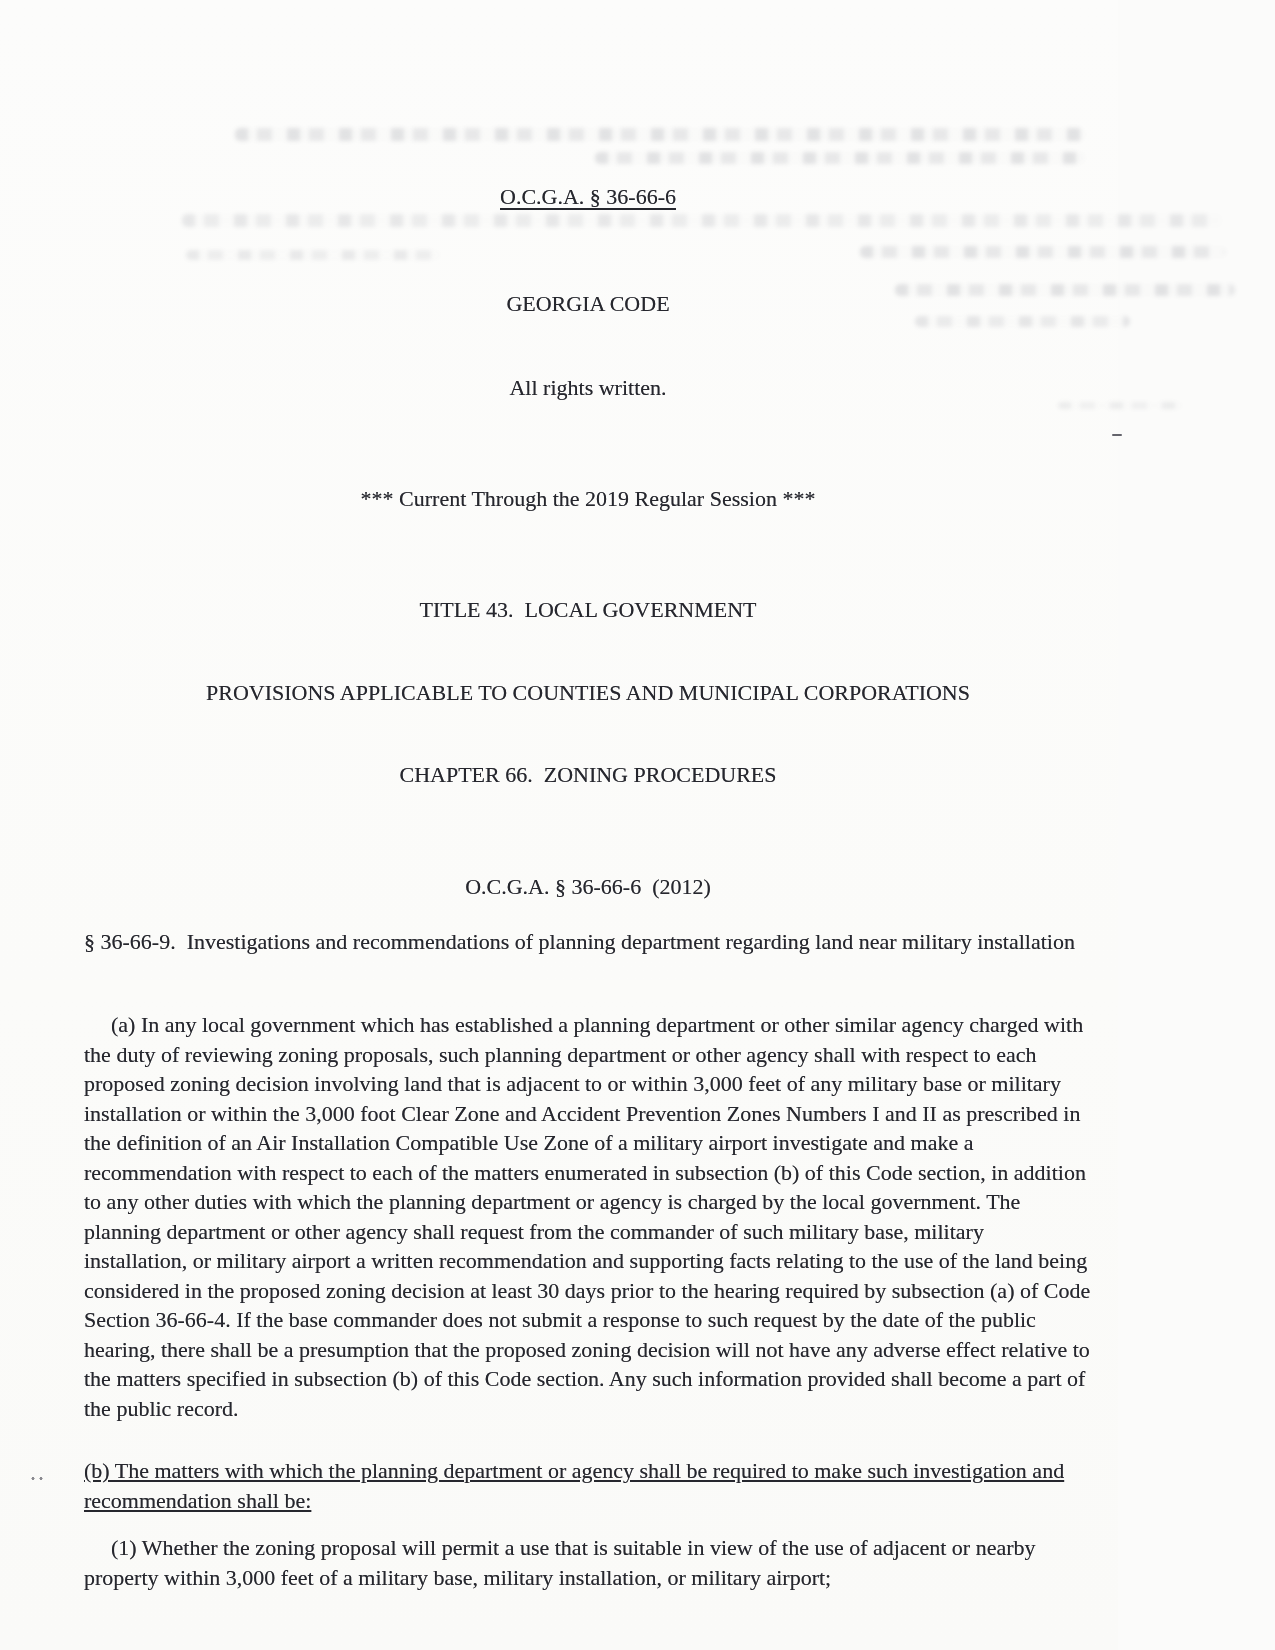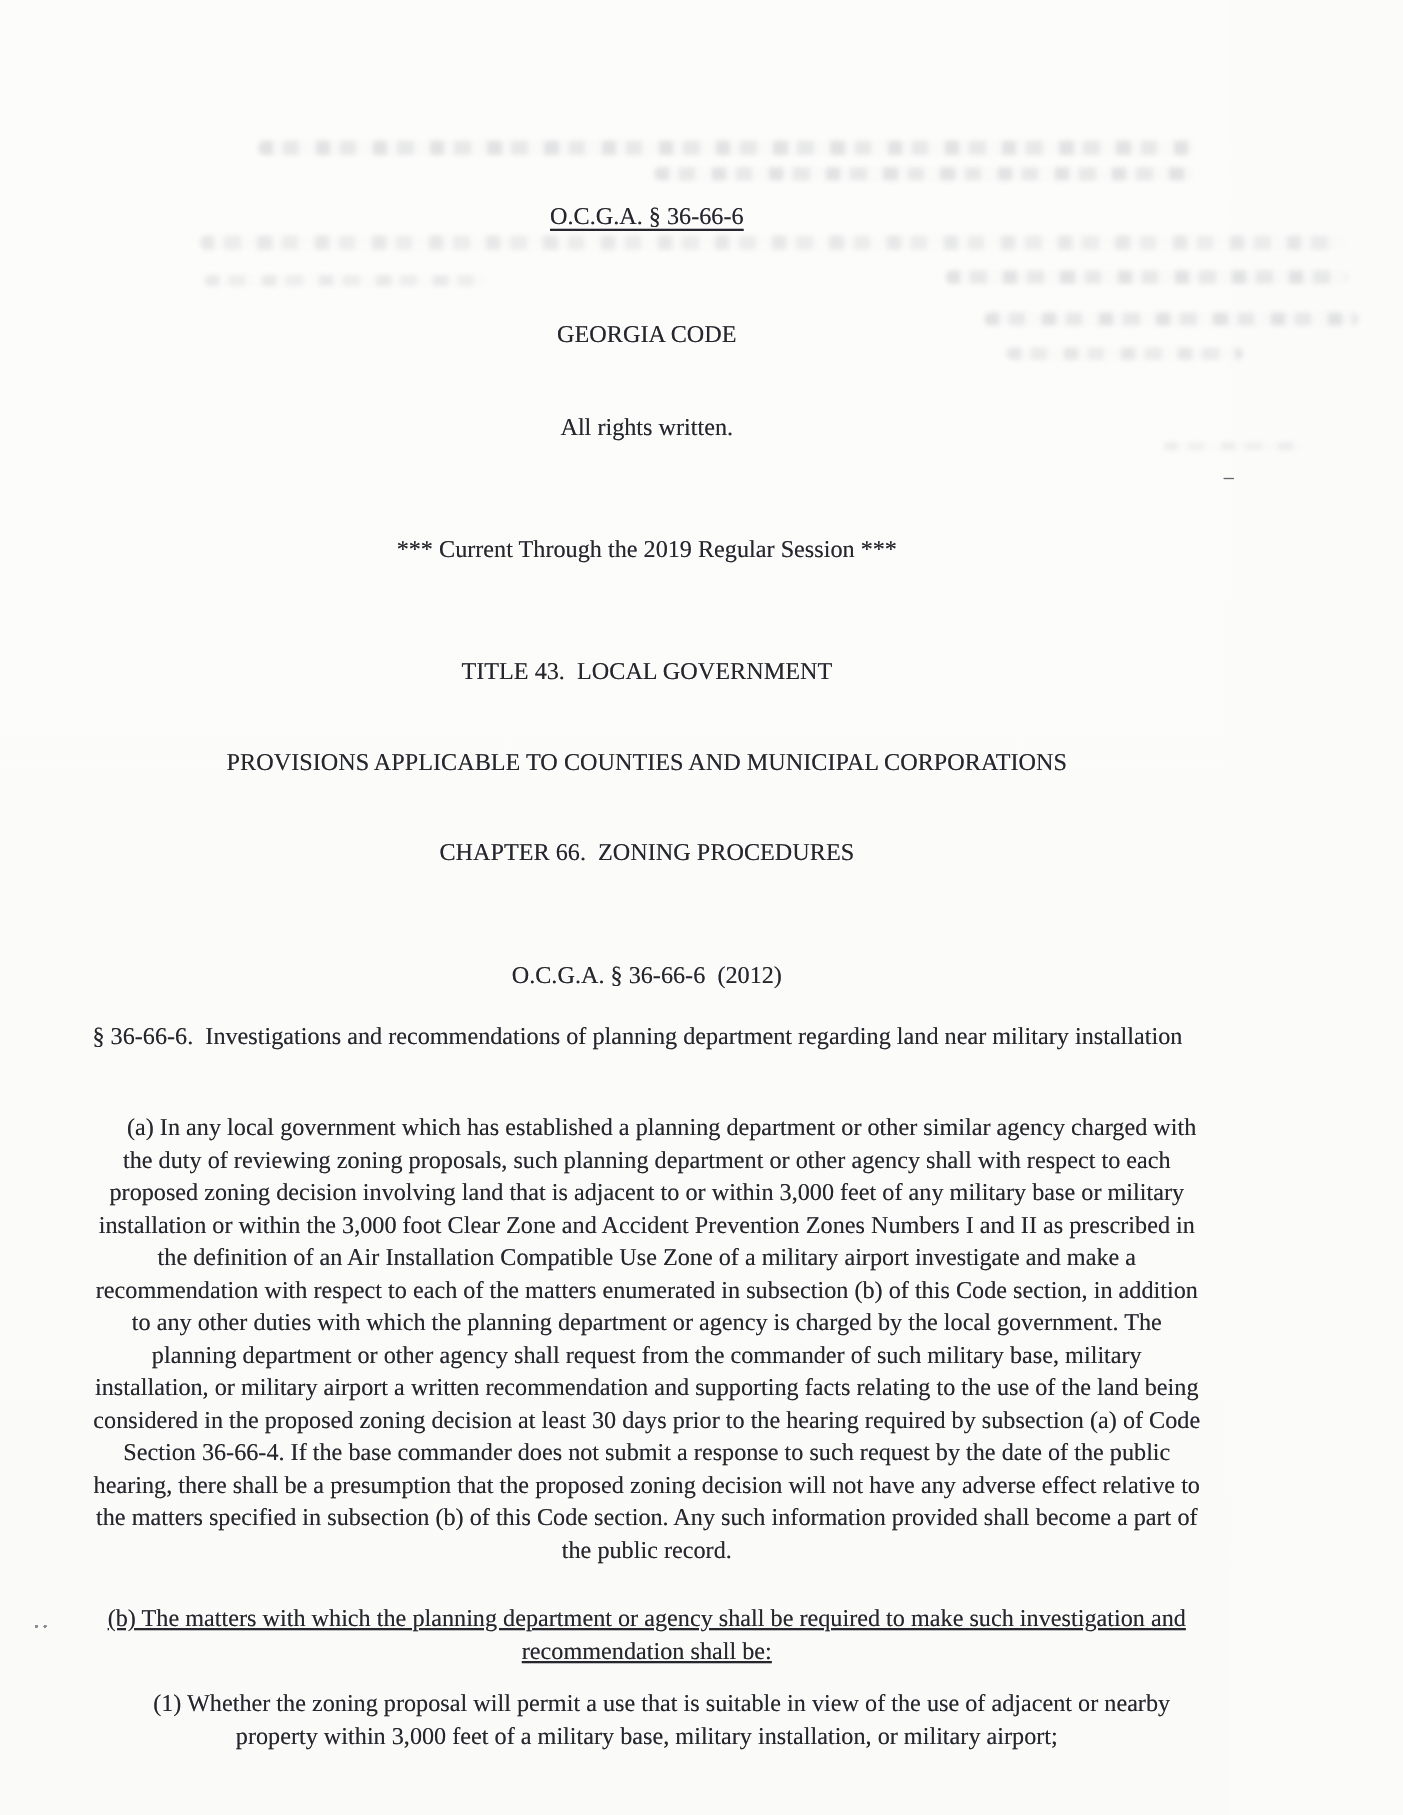--- a/index.html
+++ b/index.html
@@ -47,21 +47,21 @@
     line-height: 27.5px;
   }
   .cite-year { margin-top: 28px; font-family: Liberation Serif, serif; }
   .section-heading {
     margin-top: 26px;
     line-height: 29px;
     text-align: left;
   }
   .para {
     margin: 0;
-    text-align: center;
+    text-align: left;
   }
   .indent { text-indent: 27px; }
   .para-a { margin-top: 54px; }
   .para-b { margin-top: 33px; text-decoration: underline; }
   .item-1 { margin-top: 18px; }
 
   .footer-date {
     position: absolute;
     left: 100px;
     top: 1670px;
@@ -136,21 +136,21 @@
     <div class="center currency-line prewrap">*** Current Through the 2019 Regular Session ***</div>
 
     <div class="center title-block prewrap">
       <div>TITLE 43.  LOCAL GOVERNMENT</div>
       <div>PROVISIONS APPLICABLE TO COUNTIES AND MUNICIPAL CORPORATIONS</div>
       <div>CHAPTER 66.  ZONING PROCEDURES</div>
     </div>
 
     <div class="center cite-year prewrap">O.C.G.A. § 36-66-6  (2012)</div>
 
-    <div class="section-heading prewrap">§ 36-66-6.  Investigations and recommendations of planning department regarding land near military installation</div>
+    <div class="section-heading prewrap">§ 36-66-9.  Investigations and recommendations of planning department regarding land near military installation</div>
 
     <p class="para indent para-a">(a) In any local government which has established a planning department or other similar agency charged with the duty of reviewing zoning proposals, such planning department or other agency shall with respect to each proposed zoning decision involving land that is adjacent to or within 3,000 feet of any military base or military installation or within the 3,000 foot Clear Zone and Accident Prevention Zones Numbers I and II as prescribed in the definition of an Air Installation Compatible Use Zone of a military airport investigate and make a recommendation with respect to each of the matters enumerated in subsection (b) of this Code section, in addition to any other duties with which the planning department or agency is charged by the local government. The planning department or other agency shall request from the commander of such military base, military installation, or military airport a written recommendation and supporting facts relating to the use of the land being considered in the proposed zoning decision at least 30 days prior to the hearing required by subsection (a) of Code Section 36-66-4. If the base commander does not submit a response to such request by the date of the public hearing, there shall be a presumption that the proposed zoning decision will not have any adverse effect relative to the matters specified in subsection (b) of this Code section. Any such information provided shall become a part of the public record.</p>
 
     <p class="para para-b">(b) The matters with which the planning department or agency shall be required to make such investigation and recommendation shall be:</p>
 
     <p class="para indent item-1">(1) Whether the zoning proposal will permit a use that is suitable in view of the use of adjacent or nearby property within 3,000 feet of a military base, military installation, or military airport;</p>
 
   </div>
 
   <div class="margin-dots"></div>

